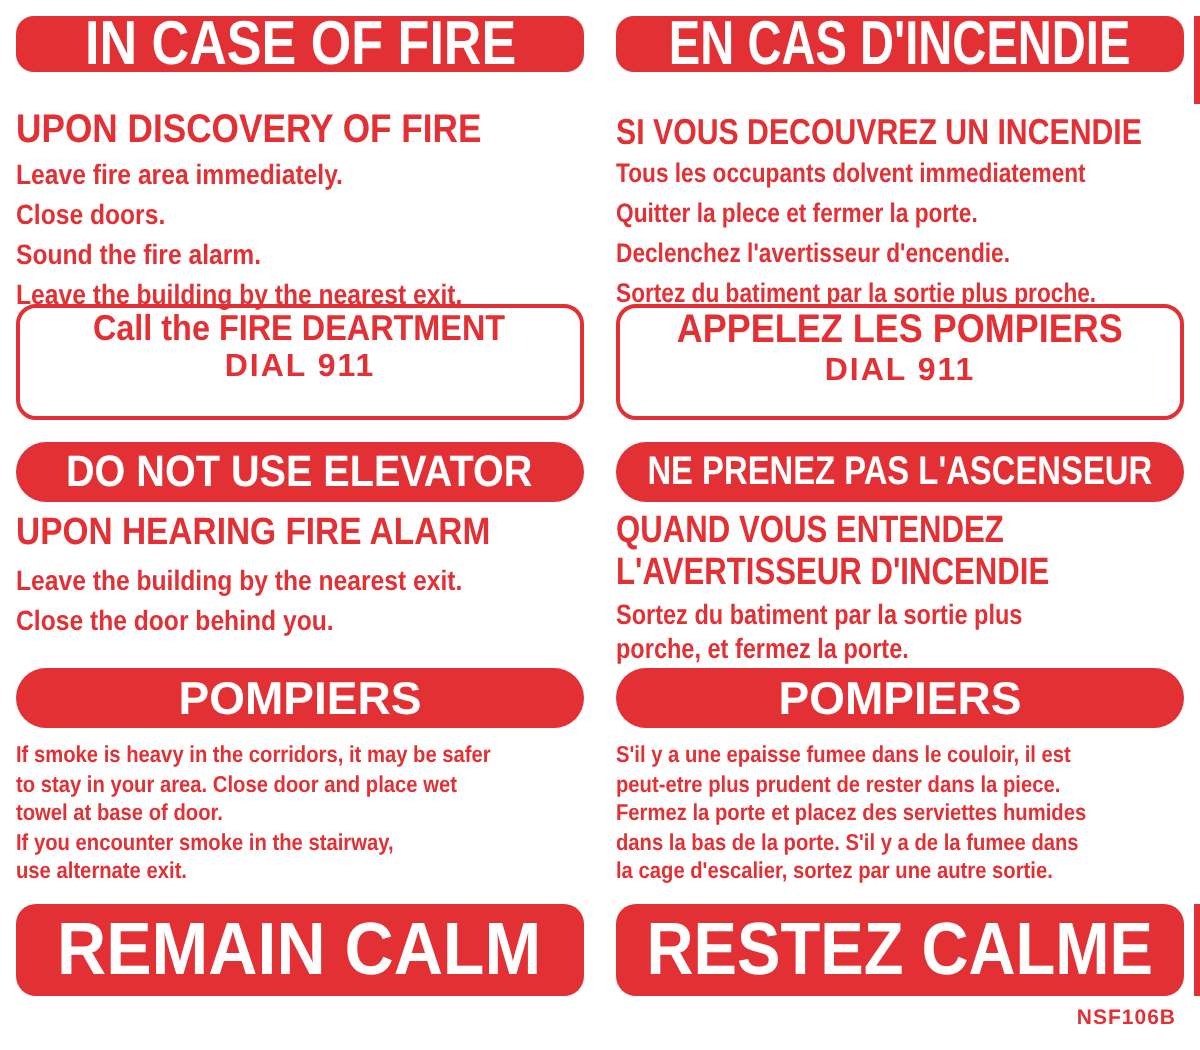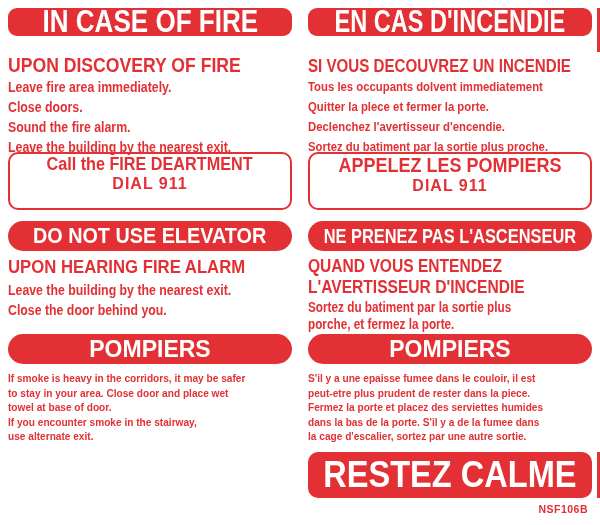--- a/index.html
+++ b/index.html
@@ -103,20 +103,23 @@
     </div>
 
     <div class="ltxt caut-body bodyblock">
       <div>If smoke is heavy in the corridors, it may be safer</div>
       <div>to stay in your area. Close door and place wet</div>
       <div>towel at base of door.</div>
       <div>If you encounter smoke in the stairway,</div>
       <div>use alternate exit.</div>
     </div>
 
+    <div class="redbar calm">
+      <span class="cx s92">REMAIN CALM</span>
+    </div>
   </div>
 
   <div class="col col-fr">
 
     <div class="redbar hdr">
       <span class="cx s76">EN CAS D'INCENDIE</span>
     </div>
 
     <div class="ltxt title1-fr">SI VOUS DECOUVREZ UN INCENDIE</div>
 

